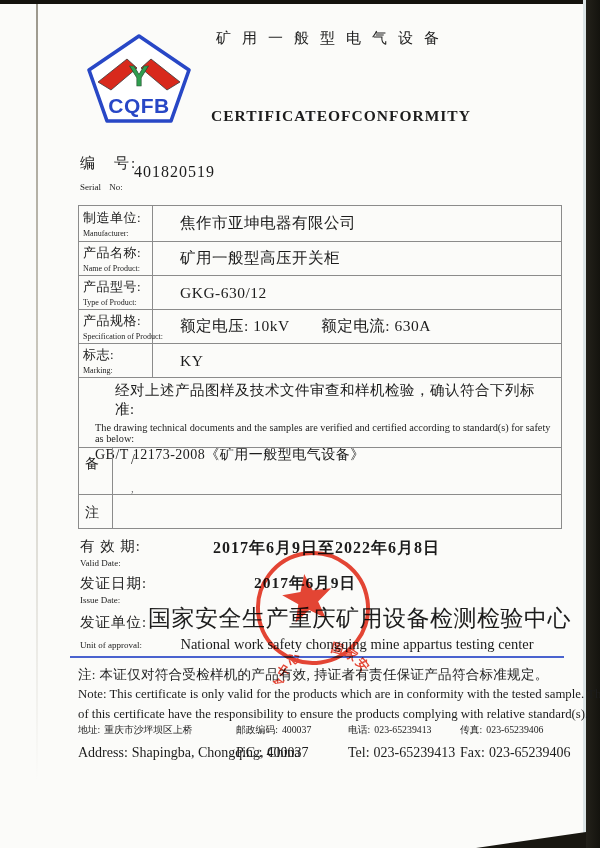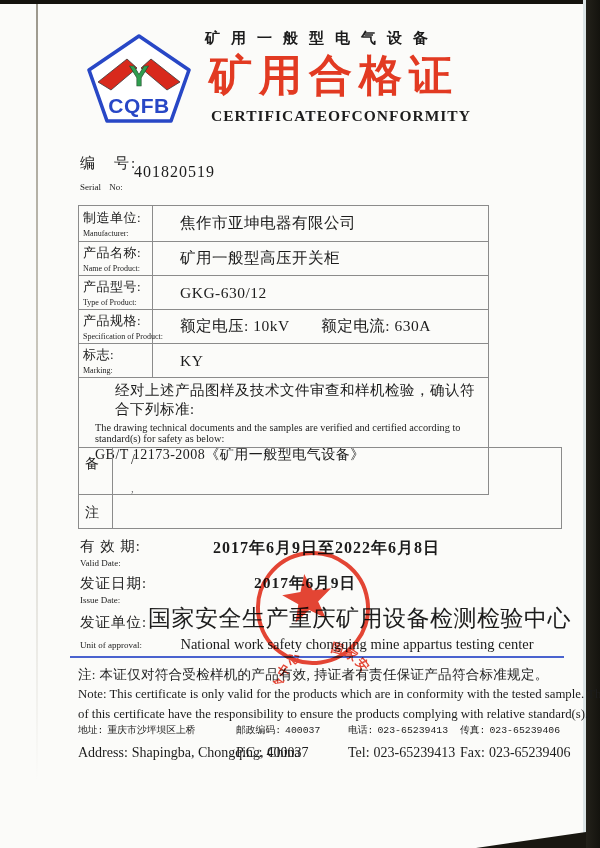--- a/index.html
+++ b/index.html
@@ -10,35 +10,35 @@
   
   .edge-top    { position:absolute; left:0; top:0; width:600px; height:4px; background:#14120d; }
   .edge-right  { position:absolute; right:0; top:0; width:14px; height:848px; background:linear-gradient(90deg,#23211a,#14130e); }
   .edge-right-sliver { position:absolute; right:14px; top:0; width:3px; height:848px; background:#dbe4e6; }
   .edge-corner { position:absolute; right:14px; bottom:0; width:0; height:0; border-bottom:16px solid #191711; border-left:110px solid transparent; }
   .crease-line { position:absolute; left:36px; top:0; width:2px; height:100%;
                  background:linear-gradient(#9b978c, #c7c4ba 40%, rgba(199,196,186,0) 92%); }
 
   
   .logo { position:absolute; left:86px; top:34px; }
-  .subtitle-cn { position:absolute; left:205px; top:29px; width:256px; 
-                 font-size:15px; letter-spacing:11px; font-weight:700; white-space:nowrap; }
+  .subtitle-cn { position:absolute; left:205px; top:29px; width:256px; text-align:center;
+                 font-size:15px; letter-spacing:11px; font-weight:400; white-space:nowrap; }
   .title-cn { position:absolute; left:206px; top:47px; width:256px; text-align:center;
               font-size:43px; font-weight:bold; letter-spacing:7px; color:#e23a22; white-space:nowrap; }
   .title-en { position:absolute; left:211px; top:107px; width:256px; display:flex; justify-content:space-between;
               font-family:Liberation Serif, serif; font-weight:bold; font-size:15.5px; letter-spacing:1px; }
 
   
   .serial-label-cn { position:absolute; left:80px; top:154px; font-size:15px; letter-spacing:2px; }
   .serial-value    { position:absolute; left:134px; top:163px; font-size:16px; letter-spacing:1px; }
   .serial-label-en { position:absolute; left:80px; top:182px; font-size:9px; word-spacing:6px; }
 
   
   table { border-collapse:collapse; table-layout:fixed; }
-  .main-table { position:absolute; left:78px; top:205px; width:411px; }
+  .main-table { position:absolute; left:78px; top:205px; width:484px; }
   .remark-table { position:absolute; left:78px; top:447px; width:484px; }
   td { border:1px solid #8b8b8b; vertical-align:middle; }
   .lbl-cell { padding:2px 2px 2px 4px; }
   .lbl-cn { display:block; font-size:13px; letter-spacing:0.5px; }
   .lbl-en { display:block; font-size:8px; margin-top:2px; white-space:nowrap; }
   .val-cell { padding-left:27px; font-size:15.5px; letter-spacing:0.5px; }
   .statement-cell { padding:3px 8px 0 16px; vertical-align:top; }
   .stmt-cn { font-size:14.5px; padding-left:20px; letter-spacing:0.5px; }
   .stmt-en { font-size:10.3px; margin-top:3px; }
   .stmt-std { font-size:14px; margin-top:2px; letter-spacing:0.5px; }
@@ -55,21 +55,21 @@
   .issue-value { font-size:15.5px; font-weight:600; letter-spacing:1px; }
   .unit-cn  { font-size:23px; letter-spacing:0.5px; }
   .unit-en  { font-size:14.5px; width:410px; text-align:center; white-space:normal; }
   .blue-rule { position:absolute; left:70px; top:656px; width:494px; height:2px; background:#4a63cf; }
 
   
   .note-cn  { font-size:13.5px; letter-spacing:0.3px; }
   .note-en  { font-size:12.8px; }
   .addr-grid { position:absolute; left:78px; top:724px; width:486px; display:grid;
                grid-template-columns:158px 112px 112px auto; row-gap:8px; }
-  .addr-cn { font-size:9.8px; white-space:nowrap;font-family:Liberation Mono, monospace; }
+  .addr-cn { font-size:9.8px; white-space:nowrap; }
   .addr-en { font-size:14px; white-space:nowrap; }
   .addr-cell .lab { margin-right:4px; }
 
   
   .stamp { position:absolute; left:243px; top:538px; width:140px; height:140px;
            transform:rotate(-8deg); mix-blend-mode:multiply; opacity:0.9; }
 </style>
 </head>
 <body>
 
@@ -83,21 +83,20 @@
 
   <svg class="logo" width="106" height="90" viewBox="0 0 106 90">
     <polygon points="53,2 103,36 85,87 21,87 3,36" fill="#ffffff" stroke="#2847c6" stroke-width="3.6" stroke-linejoin="round"></polygon>
     <polygon points="12,48 41,25 51,34 25,56" fill="#d8291c" stroke="#3a3a3a" stroke-width="0.8"></polygon>
     <polygon points="94,48 65,25 55,34 81,56" fill="#d8291c" stroke="#3a3a3a" stroke-width="0.8"></polygon>
     <text x="53" y="52" text-anchor="middle" font-family="Liberation Sans, DejaVu Sans, sans-serif" font-size="30" font-weight="bold" fill="#2f9e4f" stroke="#2a4a30" stroke-width="0.6">Y</text>
     <text x="53" y="79" text-anchor="middle" font-family="Liberation Sans, DejaVu Sans, sans-serif" font-size="21" font-weight="bold" letter-spacing="0.5" fill="#2847c6">CQFB</text>
   </svg>
 
   <div class="subtitle-cn">矿用一般型电气设备</div>
-  <div class="title-cn">矿用合格证</div>
   <div class="title-en">
     <span>CERTIFICATE</span>
     <span>OF</span>
     <span>CONFORMITY</span>
   </div>
 
   <div class="serial-label-cn">编　号:</div>
   <div class="serial-value">401820519</div>
   <div class="serial-label-en">Serial No:</div>
 

